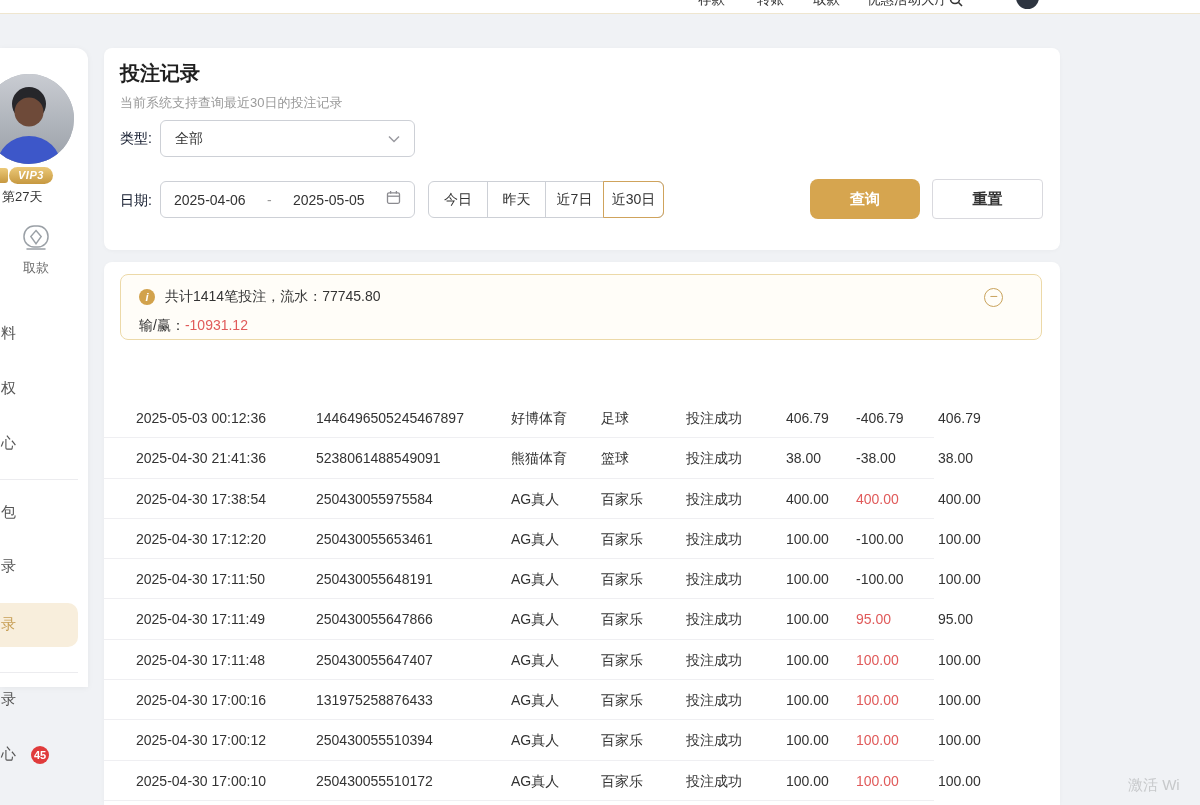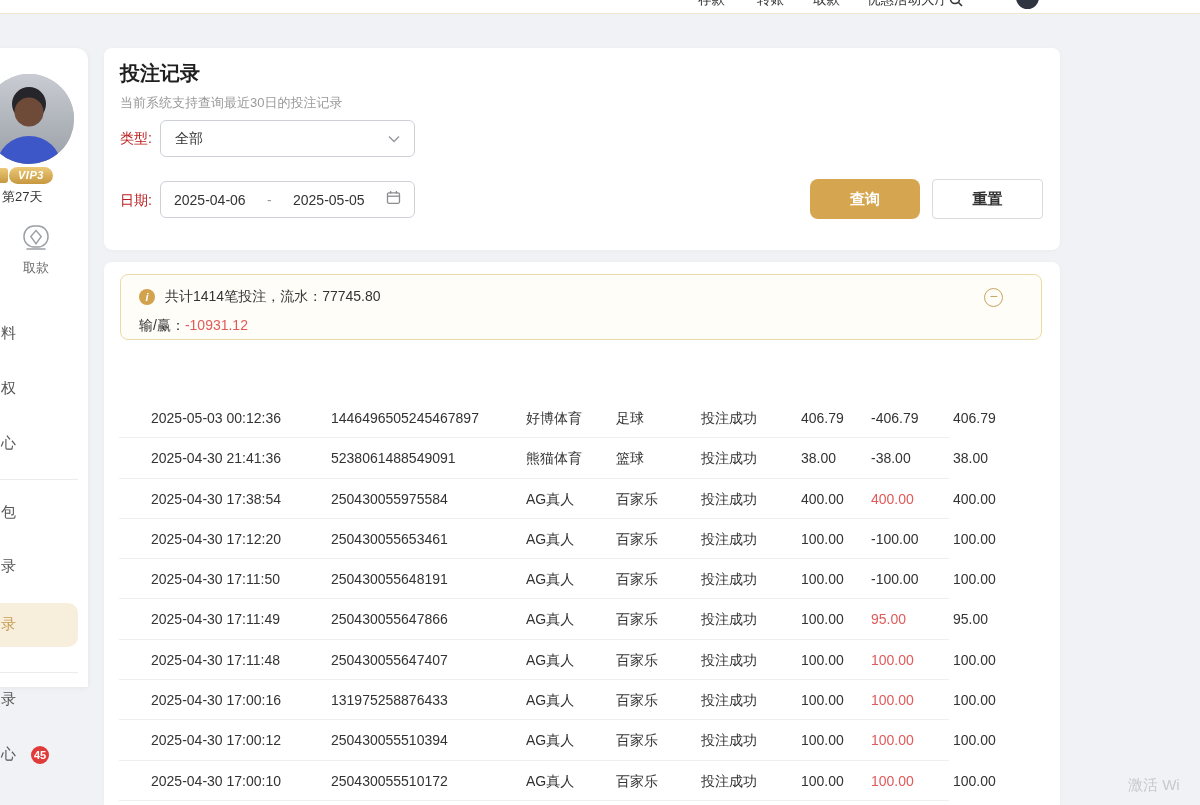--- a/index.html
+++ b/index.html
@@ -33,21 +33,21 @@
     color:#fff;font-size:11px;line-height:18px;text-align:center;font-weight:bold;}
   .side-divider{position:absolute;left:0;width:78px;height:1px;background:#ececef;}
   .active-highlight{position:absolute;left:-20px;top:555px;width:98px;height:44px;background:#f8eedc;
     border-radius:10px;}
 
   
   .filter-card{position:absolute;left:104px;top:48px;width:956px;height:202px;background:#fff;
     border-radius:8px;box-shadow:0 1px 4px rgba(0,0,0,.03);}
   .page-title{position:absolute;left:16px;top:12px;font-size:20px;font-weight:bold;color:#1f1f1f;}
   .page-subtitle{position:absolute;left:16px;top:46px;font-size:13px;color:#9a9a9a;}
-  .flabel{position:absolute;font-size:14px;color:#b91c1c;}
+  .flabel{position:absolute;font-size:14px;color:#0f172a;}
   .type-select{position:absolute;left:56px;top:72px;width:255px;height:37px;border:1px solid #cdd0d6;
     border-radius:6px;box-sizing:border-box;display:flex;align-items:center;cursor:pointer;background:#fff;}
   .type-select .val{margin-left:14px;font-size:14px;color:#333;}
   .type-select svg{margin-left:auto;margin-right:14px;}
   .date-box{position:absolute;left:56px;top:133px;width:255px;height:37px;border:1px solid #cdd0d6;
     border-radius:6px;box-sizing:border-box;display:flex;align-items:center;justify-content:space-between;
     padding:0 13px;background:#fff;cursor:pointer;}
   .date-box .dval{font-size:14px;color:#333;}
   .date-box .dsep{font-size:14px;color:#999;}
   .quick-group{position:absolute;left:324px;top:133px;height:37px;border:1px solid #cdd0d6;
@@ -75,21 +75,21 @@
   .summary .l1text{margin-left:10px;font-size:14px;color:#333;}
   .collapse-icon{position:absolute;right:38px;top:13px;width:17px;height:17px;border:1px solid #c9a35c;
     border-radius:50%;color:#c9a35c;font-size:14px;line-height:15px;text-align:center;cursor:pointer;}
   .summary .line2{position:absolute;left:18px;top:42px;font-size:14px;color:#333;}
   .red{color:#e05a5a;}
 
   .thead,.trow{display:grid;grid-template-columns:180px 195px 90px 85px 100px 70px 82px 1fr;
     padding-left:32px;box-sizing:border-box;font-size:14px;}
   .thead{position:absolute;left:0;top:100px;width:956px;height:36px;line-height:36px;
     background:#f4f4f6;color:#444;}
-  .tbody{position:absolute;left:15px;top:136px;width:830px;}
+  .tbody{position:absolute;left:0;top:136px;width:830px;}
   .trow{height:40.3px;line-height:40.3px;color:#333;border-bottom:1px solid #efeff2;}
 
   .watermark{position:absolute;left:1128px;top:776px;font-size:15px;color:#c7c9cb;}
 </style>
 </head>
 <body>
 
 <div class="screen">
 
   <div class="topbar">
@@ -172,20 +172,26 @@
       <span>
         <svg width="15" height="15" viewBox="0 0 15 15">
           <rect x="1.5" y="2.8" width="12" height="10.5" rx="1.5" fill="none" stroke="#8b8b90" stroke-width="1.3"></rect>
           <line x1="1.5" y1="6.2" x2="13.5" y2="6.2" stroke="#8b8b90" stroke-width="1.3"></line>
           <line x1="4.6" y1="1" x2="4.6" y2="3.6" stroke="#8b8b90" stroke-width="1.3"></line>
           <line x1="10.4" y1="1" x2="10.4" y2="3.6" stroke="#8b8b90" stroke-width="1.3"></line>
         </svg>
       </span>
     </div>
 
+    <div class="quick-group">
+        <div class="seg">今日</div>
+        <div class="seg">昨天</div>
+        <div class="seg">近7日</div>
+        <div class="seg seg-active">近30日</div>
+      </div>
 
     <div class="btn-query">查询</div>
     <div class="btn-reset">重置</div>
   </div>
 
   <div class="table-card">
     <div class="summary">
       <div class="line1">
         <span class="info-icon">i</span>
         <span class="l1text">共计1414笔投注，流水：77745.80</span>

